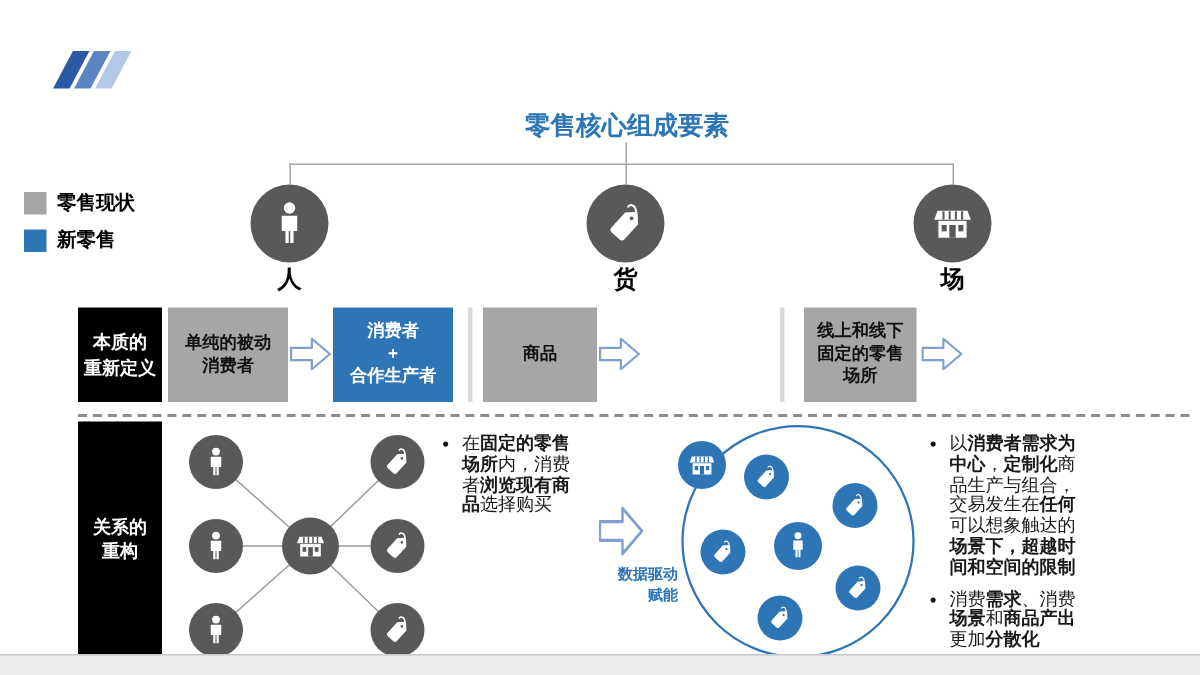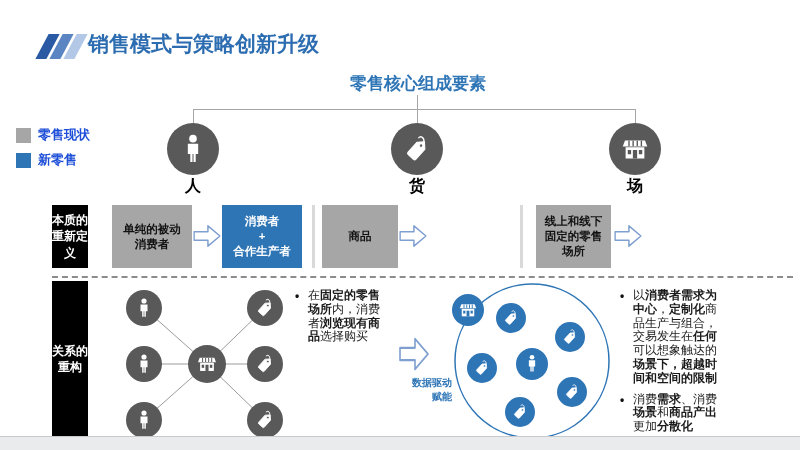--- a/index.html
+++ b/index.html
@@ -12,29 +12,29 @@
   .slash3{left:70px;background:#b3c8e6;}
   .title{position:absolute;left:88px;top:30px;font-size:21px;font-weight:bold;color:#2c6cb0;white-space:nowrap;}
   .subtitle{position:absolute;left:330px;top:72px;width:176px;text-align:center;
             font-size:17px;font-weight:bold;color:#2e75b6;white-space:nowrap;}
   
   .legend{position:absolute;left:16px;top:126px;}
   .legend-row{display:flex;align-items:center;margin-bottom:7px;}
   .swatch{width:15px;height:15px;margin-right:7px;}
   .swatch-gray{background:#a6a6a6;}
   .swatch-blue{background:#2e75b6;}
-  .legend-label{font-size:13px;font-weight:bold;color:#1d4ed8;}
+  .legend-label{font-size:13px;font-weight:bold;color:#000000;}
   
   .tline{position:absolute;background:#a6a6a6;}
   
   .elem-circle{position:absolute;top:123px;width:52px;height:52px;border-radius:50%;
                background:#595959;display:flex;align-items:center;justify-content:center;}
   .elem-label{position:absolute;top:176px;width:52px;text-align:center;font-size:16px;font-weight:bold;color:#000;}
   
-  .hdr-box{position:absolute;left:52px;width:36px;background:#000;color:#fff;
+  .hdr-box{position:absolute;left:52px;width:56px;background:#000;color:#fff;
            display:flex;align-items:center;justify-content:center;text-align:center;
            font-size:12px;font-weight:bold;line-height:1.35;}
   .box{position:absolute;top:205px;height:63px;display:flex;align-items:center;justify-content:center;
        text-align:center;line-height:1.3;font-size:11.5px;font-weight:bold;}
   .box-gray{background:#a6a6a6;color:#111;}
   .box-blue{background:#2e75b6;color:#fff;}
   .prelines{white-space:pre-line;}
   .vdivider{position:absolute;top:205px;width:3px;height:63px;background:#d9d9d9;}
   .arrow-svg{position:absolute;}
   
@@ -84,21 +84,20 @@
       <path d="M1 8.5 L16 8.5 L16 2 L29 13 L16 24 L16 17.5 L1 17.5 Z" fill="#ffffff" stroke="#7e9fd0" stroke-width="1.6" stroke-linejoin="round"></path>
     </symbol>
   </defs>
 </svg>
 
 <div class="slide">
 
   <div class="slash slash1"></div>
   <div class="slash slash2"></div>
   <div class="slash slash3"></div>
-  <div class="title">销售模式与策略创新升级</div>
   <div class="subtitle">零售核心组成要素</div>
 
   <div class="legend">
     <div class="legend-row">
       <span class="swatch swatch-gray"></span>
       <span class="legend-label">零售现状</span>
     </div>
     <div class="legend-row">
       <span class="swatch swatch-blue"></span>
       <span class="legend-label">新零售</span>

